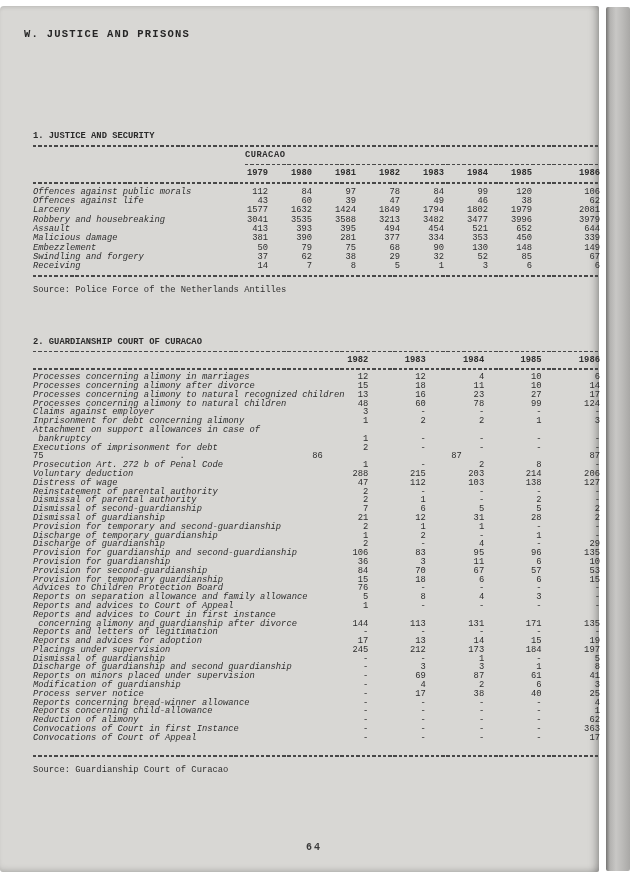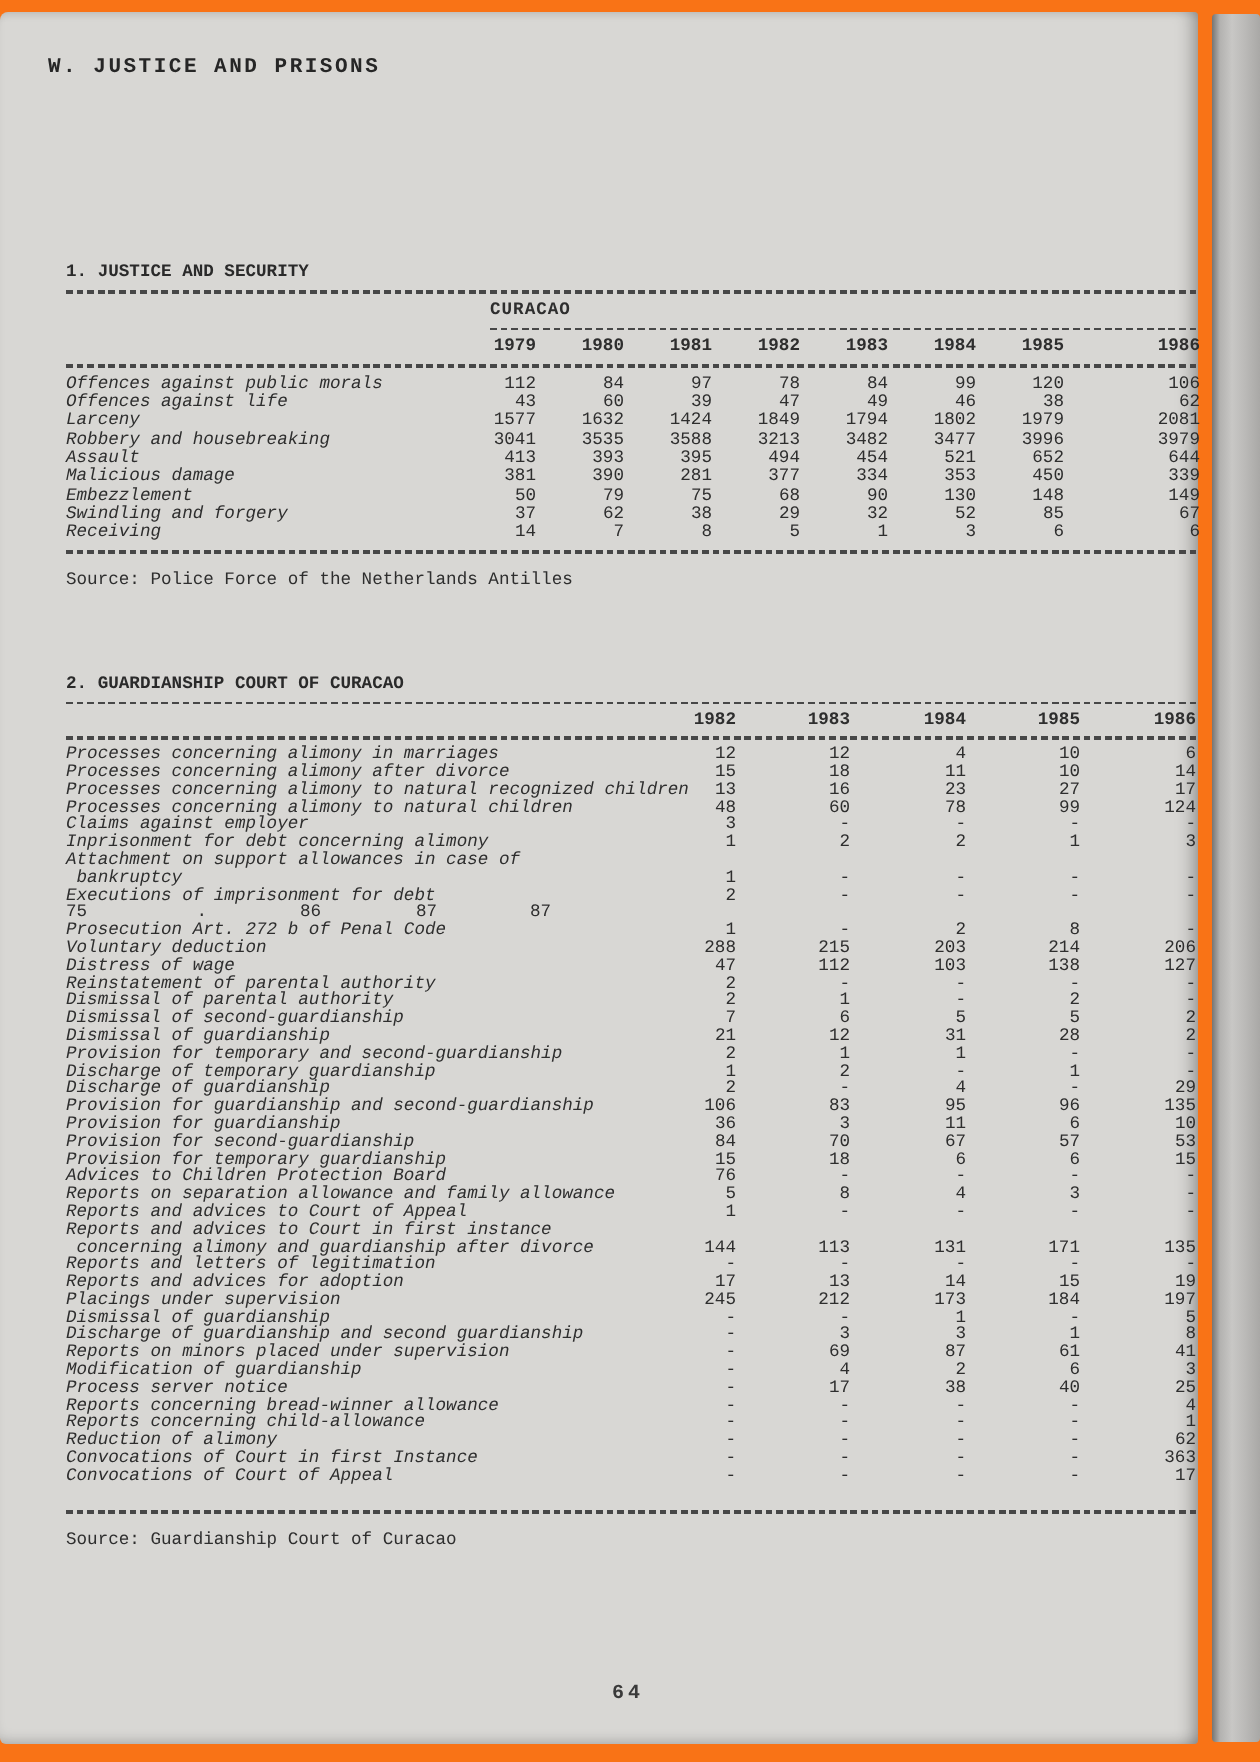--- a/index.html
+++ b/index.html
@@ -1,18 +1,18 @@
 <!DOCTYPE html>
 <html><head>
 <meta charset="utf-8">
 <style>
   html,body { margin:0; padding:0; background:#141414; }
   .stage {
     position:relative; width:630px; height:881px; overflow:hidden;
-    background:#f97316;
+    background:#ffffff;
     font-family:"Liberation Mono","DejaVu Sans Mono",monospace;
   }
   .page {
     position:absolute; left:0; top:6px; width:599px; height:866px;
     background:#d8d7d4;
     border-radius:4px 2px 2px 3px;
     box-shadow: inset -7px 0 9px -5px rgba(0,0,0,0.35),
                 inset 0 -5px 7px -4px rgba(0,0,0,0.18),
                 inset 0 4px 5px -4px rgba(0,0,0,0.12);
     color:#2e2e2e;
@@ -33,21 +33,21 @@
   .t1 .line { height:9.3px; line-height:9.3px; }
   .t2 .line { height:8.8px; line-height:8.8px; }
   .sec-title { white-space:pre; font-weight:bold; color:#2a2a2a; }
   .dashline { position:relative; }
   .dashline::after {
     content:""; position:absolute; left:0; right:0; top:4px; height:1.6px;
     background:repeating-linear-gradient(90deg,#474747 0 3.4px, transparent 3.4px 5.3px);
   }
   .dash-partial::after { left:212px; }
   .region-line { padding-left:212px; text-align:left; font-weight:bold; letter-spacing:0.5px; }
-  .row { display:flex; }
+  .row { display:flex;justify-content:space-between; }
   .lbl { flex:0 0 auto; display:inline-block; white-space:pre; overflow:visible;font-style:italic; }
   .t1 .lbl { width:191px; }
   .t2 .lbl { width:275px; }
   .c { flex:0 0 auto; display:inline-block; text-align:right; white-space:pre; }
   .t1 .c { width:44px; }
   .t1 .c:nth-child(9) { width:68px; }
   .t2 .c:nth-child(2) { width:60px; }
   .t2 .c:nth-child(3) { width:57px; }
   .t2 .c:nth-child(4) { width:58px; }
   .t2 .c:nth-child(5) { width:57px; }

